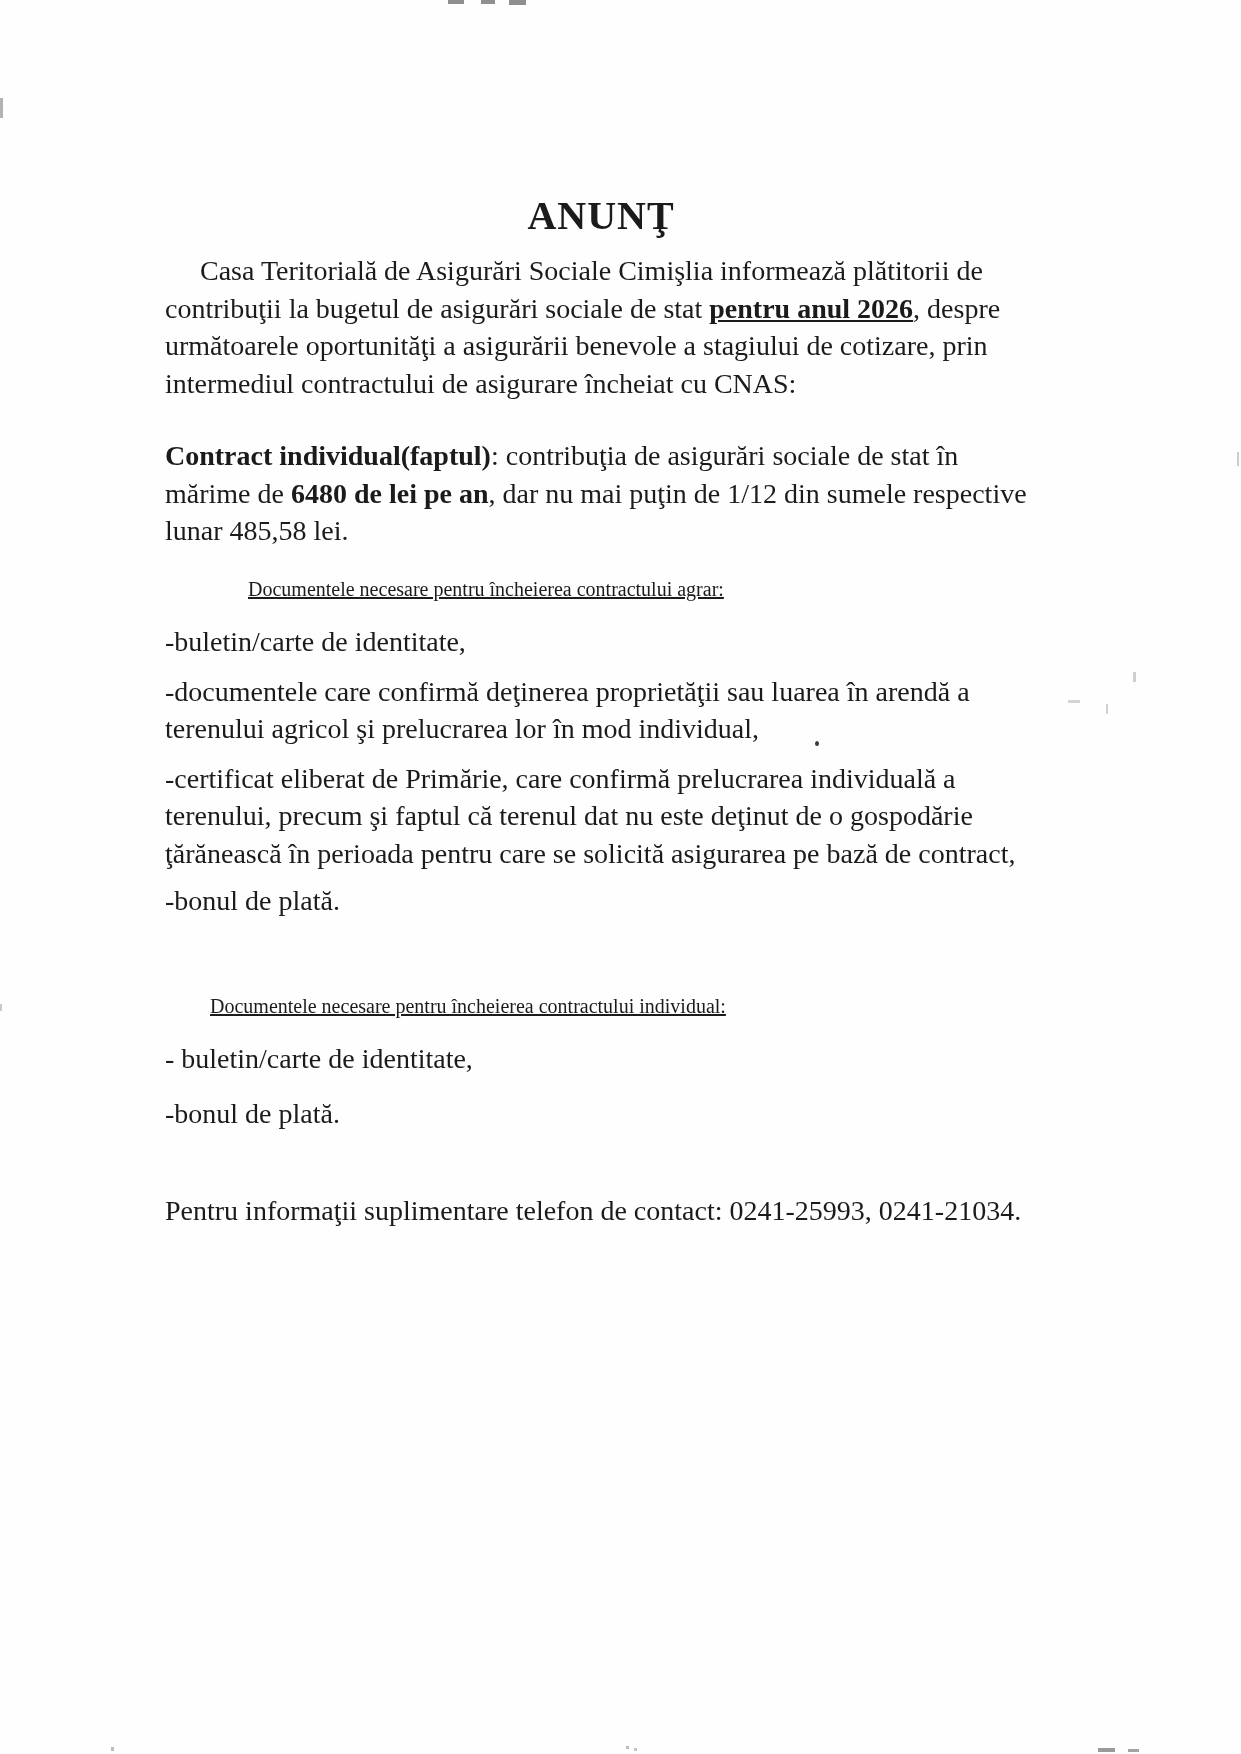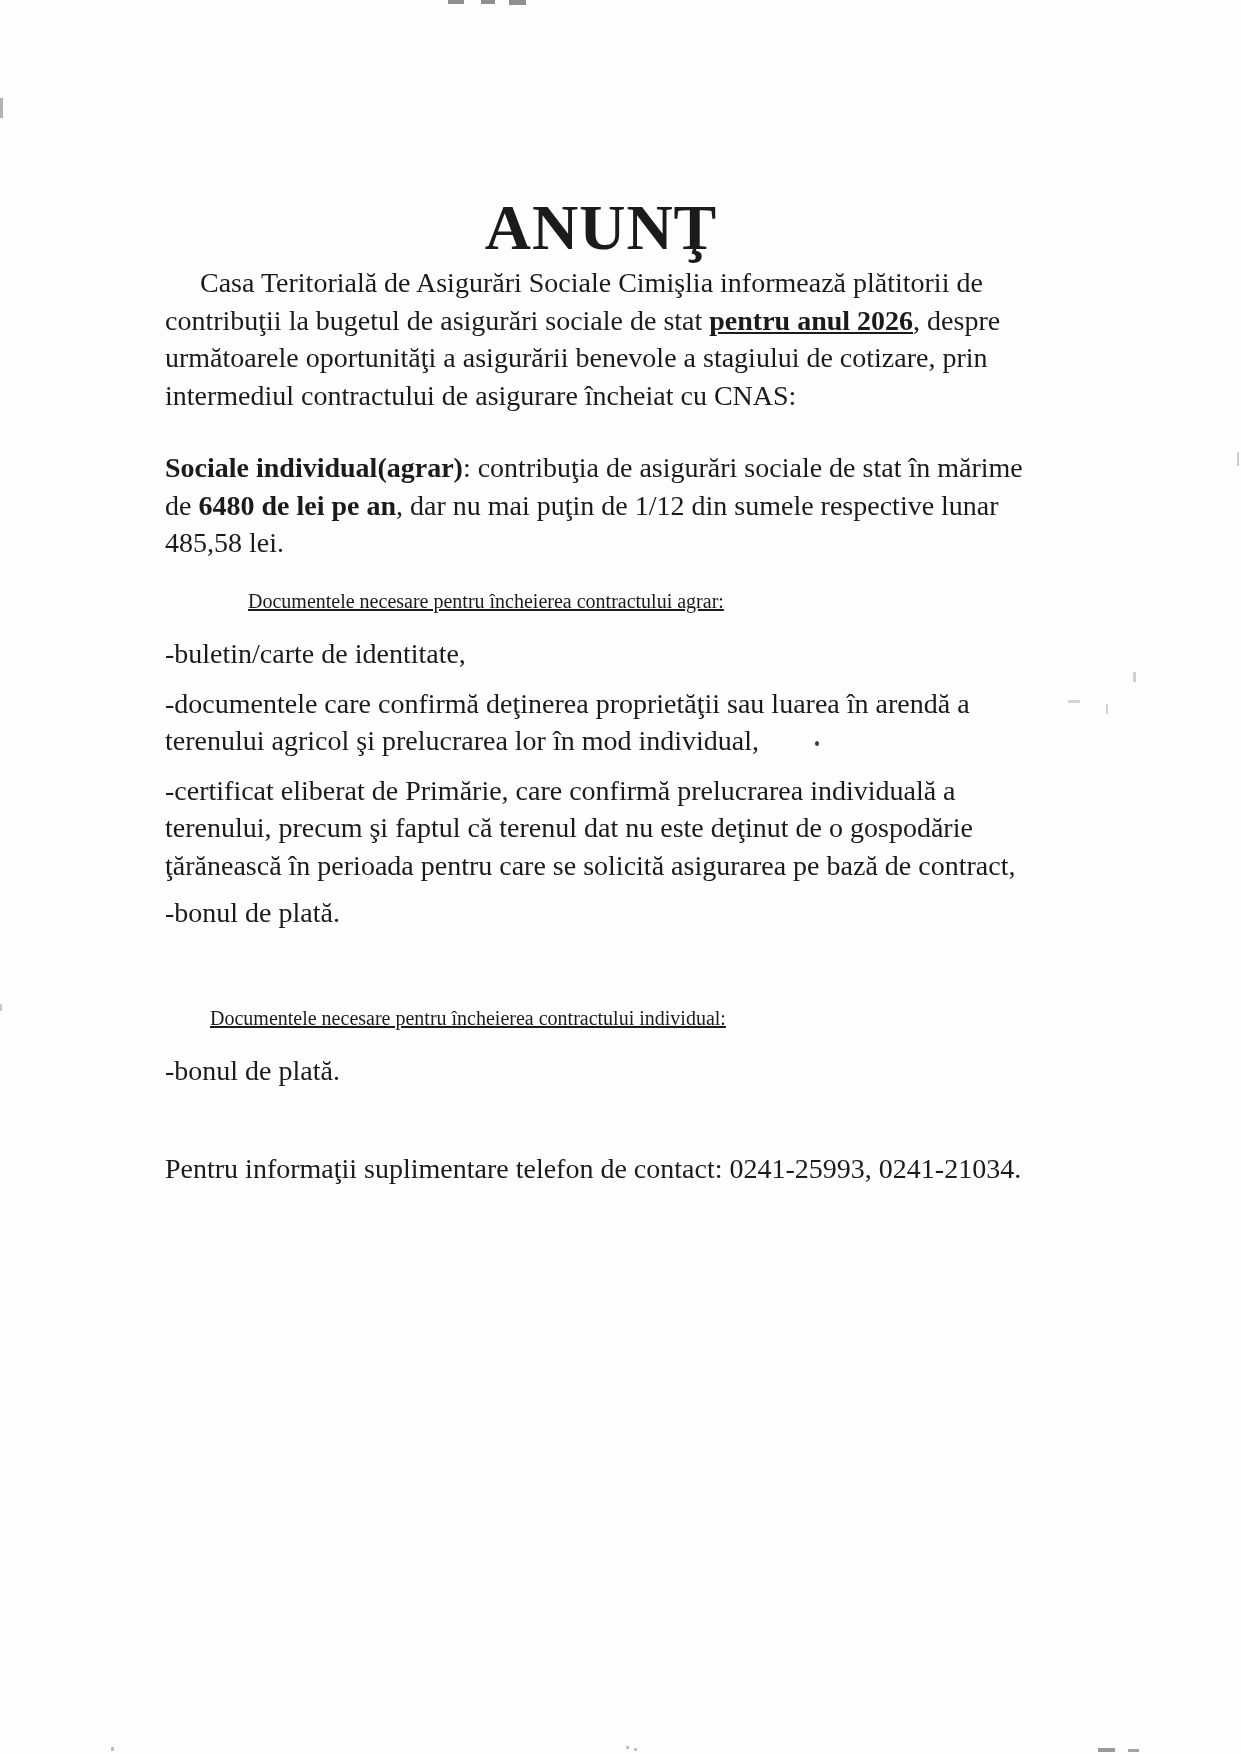--- a/index.html
+++ b/index.html
@@ -16,26 +16,26 @@
     font-family: "Liberation Serif", "DejaVu Serif", serif;
     color: #1b1b1b;
   }
   .content {
     position: absolute;
     left: 165px;
     top: 182px;
     width: 872px;
   }
   .title {
-    font-size: 64px;
+    font-size: 40px;
     line-height: 60px;
     font-weight: bold;
     text-align: center;
     letter-spacing: 1px;
-    margin: 16px 0 6px 0;
+    margin: 4px 0 6px 0;
   }
   .para {
     font-size: 28px;
     line-height: 37.5px;
     margin: 0;
     text-align: left;
   }
   .indent-first {
     text-indent: 35px;
   }
@@ -100,30 +100,31 @@
   <div class="artifact a-bot-3"></div>
   <div class="artifact a-bot-4"></div>
   <div class="artifact a-bot-5"></div>
 
   <div class="content">
 
     <h1 class="title">ANUNŢ</h1>
 
     <p class="para indent-first intro-para"><span>Casa Teritorială de Asigurări Sociale Cimişlia informează plătitorii de contribuţii la bugetul de asigurări sociale de stat </span><span class="bold underline">pentru anul 2026</span><span>, despre următoarele oportunităţi a asigurării benevole a stagiului de cotizare, prin intermediul contractului de asigurare încheiat cu CNAS:</span></p>
 
-    <p class="para contract-agrar"><span class="bold">Sociale individual(agrar)</span><span>: contribuţia de asigurări sociale de stat în mărime de </span><span class="bold">6480 de lei pe an</span><span>, dar nu mai puţin de 1/12 din sumele respective lunar 485,58 lei.</span></p>
+    <p class="para contract-agrar"><span class="bold">Contract individual(faptul)</span><span>: contribuţia de asigurări sociale de stat în mărime de </span><span class="bold">6480 de lei pe an</span><span>, dar nu mai puţin de 1/12 din sumele respective lunar 485,58 lei.</span></p>
 
     <p class="doc-heading doc-heading-agrar"><span class="underline">Documentele necesare pentru încheierea contractului agrar:</span></p>
 
     <p class="para li-1">-buletin/carte de identitate,</p>
     <p class="para li-2">-documentele care confirmă deţinerea proprietăţii sau luarea în arendă a terenului agricol şi prelucrarea lor în mod individual,</p>
     <p class="para li-3">-certificat eliberat de Primărie, care confirmă prelucrarea individuală a terenului, precum şi faptul că terenul dat nu este deţinut de o gospodărie ţărănească în perioada pentru care se solicită asigurarea pe bază de contract,</p>
     <p class="para li-4">-bonul de plată.</p>
 
 
     <p class="doc-heading doc-heading-individual"><span class="underline">Documentele necesare pentru încheierea contractului individual:</span></p>
 
+    <p class="para li-5">- buletin/carte de identitate,</p>
     <p class="para li-6">-bonul de plată.</p>
 
     <p class="para footer-line">Pentru informaţii suplimentare telefon de contact: 0241-25993, 0241-21034.</p>
 
   </div>
 </div>
 
 </body></html>

